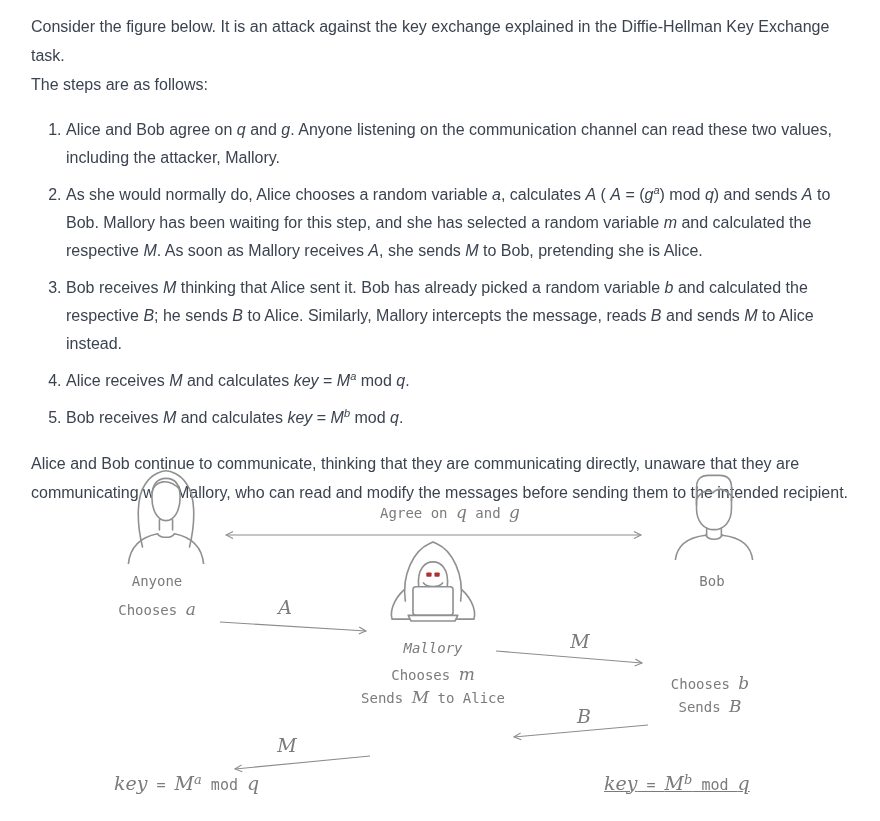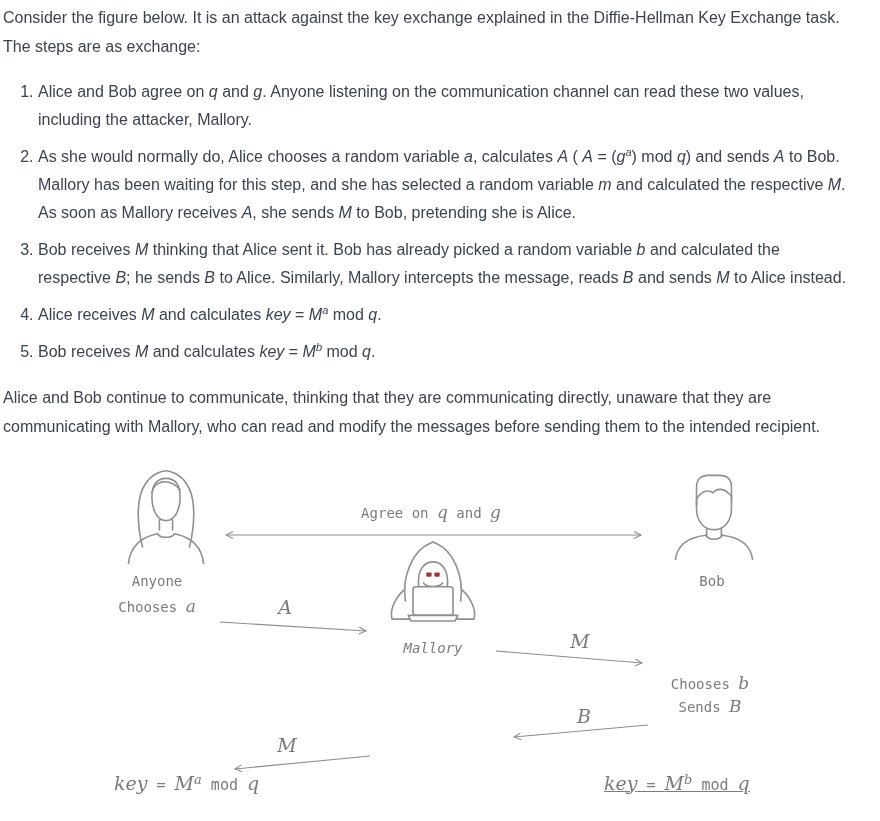--- a/index.html
+++ b/index.html
@@ -6,21 +6,21 @@
   .page {
     position: relative;
     width: 880px;
     height: 821px;
     background: #ffffff;
     overflow: hidden;
     font-family: "Liberation Sans", sans-serif;
     color: #3b4350;
     font-size: 16px;
   }
-  .doc { padding: 3px 24px 0 3px; }
+  .doc { padding: 12px 24px 0 3px; margin-left: 28px; }
   .para .line { display: block; line-height: 29px; }
   .para { margin: 0; }
   .outro { margin-top: 17px; }
   ol.steps {
     margin: 17px 0 0 0;
     padding: 0 0 0 35px;
   }
   ol.steps li {
     margin: 0 0 9px 0;
     line-height: 28px;
@@ -41,21 +41,21 @@
     font-size: 14px;
     color: #7b7b7b;
     text-align: center;
     white-space: nowrap;
   }
   .dtext i, .mlabel, .keyform i {
     font-family: "DejaVu Serif", serif;
     font-style: italic;
   }
   .dtext i { font-size: 17px; }
-  .dlines { line-height: 21px; }
+  .dlines { line-height: 26px; }
   .dlines22 { line-height: 22px; }
   .dlines .line, .dlines22 .line { display: block; }
   .mlabel {
     font-size: 19px;
     color: #7b7b7b;
     text-align: center;
   }
   .keyform {
     font-family: "DejaVu Sans Mono", monospace;
     font-size: 15px;
@@ -69,21 +69,21 @@
   .avatar svg { display: block; }
 </style>
 </head>
 <body>
 
 <div class="page">
   <div class="doc">
 
     <p class="para">
       <span class="line">Consider the figure below. It is an attack against the key exchange explained in the Diffie-Hellman Key Exchange task.</span>
-      <span class="line">The steps are as exchange:</span>
+      <span class="line">The steps are as follows:</span>
     </p>
 
     <ol class="steps">
       <li><span>Alice and Bob agree on <i>q</i> and <i>g</i>. Anyone listening on the communication channel can read these two values, including the attacker, Mallory.</span></li>
       <li><span>As she would normally do, Alice chooses a random variable <i>a</i>, calculates <i>A</i> ( <i>A</i> = (<i>g</i><sup><i>a</i></sup>) mod <i>q</i>) and sends <i>A</i> to Bob. Mallory has been waiting for this step, and she has selected a random variable <i>m</i> and calculated the respective <i>M</i>. As soon as Mallory receives <i>A</i>, she sends <i>M</i> to Bob, pretending she is Alice.</span></li>
       <li><span>Bob receives <i>M</i> thinking that Alice sent it. Bob has already picked a random variable <i>b</i> and calculated the respective <i>B</i>; he sends <i>B</i> to Alice. Similarly, Mallory intercepts the message, reads <i>B</i> and sends <i>M</i> to Alice instead.</span></li>
       <li><span>Alice receives <i>M</i> and calculates <i>key</i> = <i>M</i><sup><i>a</i></sup> mod <i>q</i>.</span></li>
       <li><span>Bob receives <i>M</i> and calculates <i>key</i> = <i>M</i><sup><i>b</i></sup> mod <i>q</i>.</span></li>
     </ol>
 
@@ -117,38 +117,40 @@
         <path d="M43 57 L43 68 M57 57 L57 68"></path>
         <path d="M10 104 C12 84 26 75 41 72 M59 72 C74 75 88 84 90 104"></path>
         <path d="M41 72 C44 77 56 77 59 72"></path>
       </svg>
     </div>
     <div class="abs dtext" style="left:87px; top:117px; width:140px;">Anyone</div>
     <div class="abs dtext dlines" style="left:77px; top:140px; width:160px;">
       <span class="line">Chooses <i>a</i></span>
     </div>
 
-    <div class="abs dtext" style="left:321px; top:46px; width:220px;">Agree on <i>q</i> and <i>g</i></div>
+    <div class="abs dtext" style="left:340px; top:46px; width:220px;">Agree on <i>q</i> and <i>g</i></div>
 
     <div class="abs mlabel" style="left:269px; top:140px; width:32px;">A</div>
 
     <div class="abs avatar" style="left:384px; top:84px;">
       <svg width="98" height="82" viewBox="0 0 100 86" fill="none" stroke="#909090" stroke-width="1.7" stroke-linecap="round" stroke-linejoin="round">
         <path d="M24 49 C12 57 4 72 7 83 L93 83 C96 72 88 57 76 49" fill="#ffffff"></path>
         <path d="M21 64 C17 36 30 11 46 4 L50 2 L54 4 C70 11 83 36 79 64" fill="#ffffff"></path>
         <path d="M35 49 C33 30 42 23 50 23 C58 23 67 30 65 49" fill="#ffffff"></path>
         <path d="M40 45 C44 50 56 50 60 45"></path>
         <rect x="43" y="34" width="5.5" height="4.5" rx="1" fill="#b03030" stroke="none"></rect>
         <rect x="51.5" y="34" width="5.5" height="4.5" rx="1" fill="#b03030" stroke="none"></rect>
         <rect x="29" y="49" width="42" height="30" rx="3" fill="#ffffff"></rect>
         <path d="M24 79 L76 79 L73 85 L27 85 Z" fill="#ffffff"></path>
       </svg>
     </div>
     <div class="abs dtext" style="left:333px; top:184px; width:200px;font-style:italic;">Mallory</div>
     <div class="abs dtext dlines22" style="left:323px; top:207px; width:220px;">
+      <span class="line">Chooses <i>m</i></span>
+      <span class="line">Sends <i>M</i> to Alice</span>
     </div>
 
     <div class="abs mlabel" style="left:564px; top:174px; width:32px;">M</div>
 
     <div class="abs mlabel" style="left:568px; top:249px; width:32px;">B</div>
 
     <div class="abs mlabel" style="left:271px; top:278px; width:32px;">M</div>
 
     <div class="abs avatar" style="left:665px; top:12px;">
       <svg width="98" height="92" viewBox="0 0 100 100" fill="none" stroke="#909090" stroke-width="1.7" stroke-linecap="round" stroke-linejoin="round">

